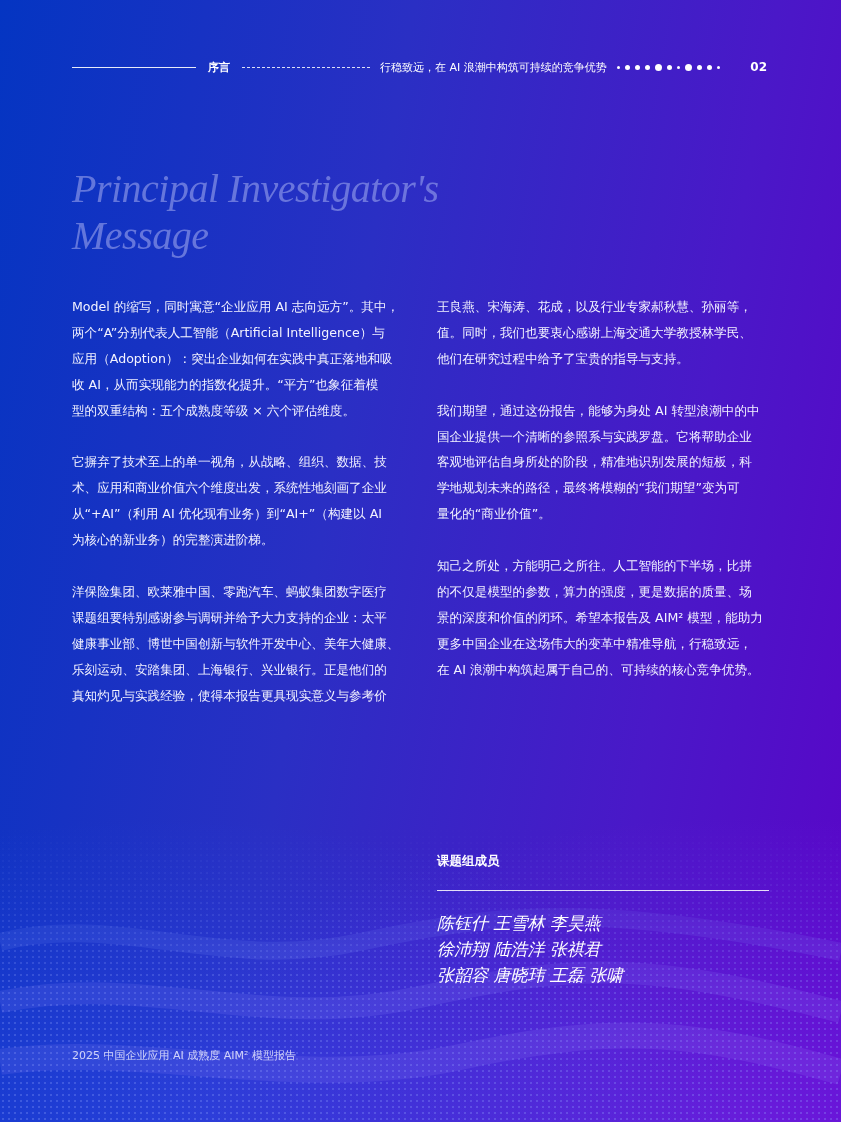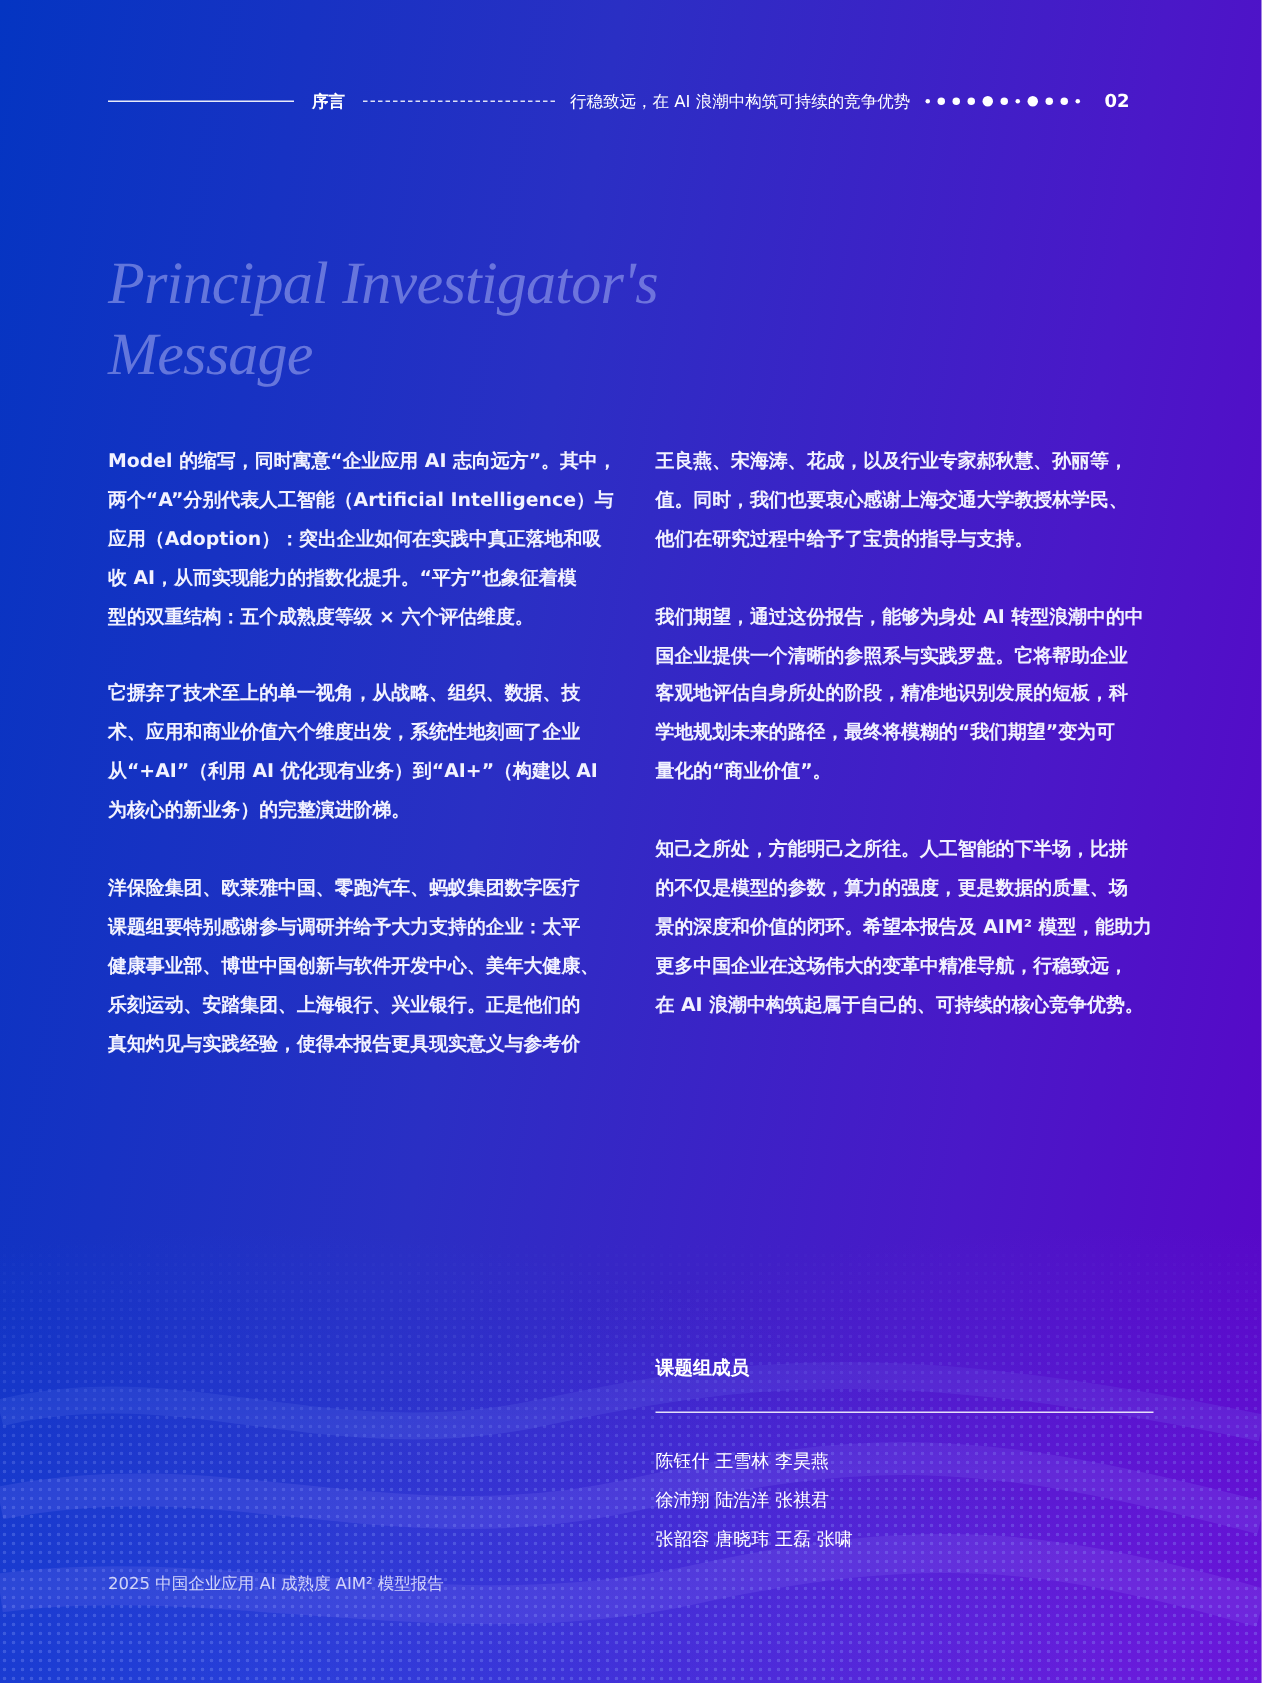--- a/index.html
+++ b/index.html
@@ -21,21 +21,21 @@
     position:absolute; left:0; right:0; bottom:0; height:300px;
     background-image: radial-gradient(rgba(150,170,255,0.28) 1px, transparent 1.4px);
     background-size:6px 6px;
     -webkit-mask-image: linear-gradient(to bottom, transparent 0%, rgba(0,0,0,0.9) 55%, rgba(0,0,0,1) 100%);
     mask-image: linear-gradient(to bottom, transparent 0%, rgba(0,0,0,0.9) 55%, rgba(0,0,0,1) 100%);
     pointer-events:none;
   }
   .dots svg { position:absolute; left:0; top:0; width:100%; height:100%; }
 
   
-  .header { position:absolute; top:58px; left:72px; right:88px; height:18px; display:flex; align-items:center; font-size:11px; }
+  .header { position:absolute; top:58px; left:72px; right:74px; height:18px; display:flex; align-items:center; font-size:11px; }
   .hline { width:124px; height:1px; background:#fff; opacity:0.9; }
   .section-label { margin-left:12px; font-weight:bold; }
   .dash { margin-left:12px; width:128px; height:0; border-top:1.2px dashed rgba(255,255,255,0.85); }
   .subtitle { margin-left:10px; }
   .dotrow { margin-left:10px; display:flex; align-items:center; gap:5px; }
   .dotrow span { display:block; border-radius:50%; background:#fff; }
   .d-s { width:3px; height:3px; }
   .d-m { width:5px; height:5px; }
   .d-l { width:7px; height:7px; }
   .pagenum { margin-left:auto; font-weight:bold; font-size:12px; }
@@ -46,27 +46,27 @@
     font-family:Liberation Serif, serif; font-style:italic; font-weight:300;
     font-size:40px; line-height:47px; color:rgba(150,160,235,0.62); letter-spacing:-0.5px;
   }
   .title span { display:block; }
 
   
   .col { position:absolute; top:294px; width:335px; font-size:12.6px; line-height:25.9px; color:#f2f2ff; }
   .col-left { left:72px; }
   .col-right { left:437px; }
   .para { margin:0 0 25.9px 0; text-align:justify; }
-  .para .ln { display:block; white-space:nowrap;font-weight:bold; }
+  .para .ln { display:block; white-space:nowrap; }
 
   
-  .team { position:absolute; left:437px; top:904px; width:332px; }
+  .team { position:absolute; left:437px; top:853px; width:332px; }
   .team-title { font-size:12.5px; font-weight:bold; }
   .team-rule { margin-top:20px; height:1px; background:rgba(255,255,255,0.85); }
-  .team-row { font-size:12px; line-height:26px; }
+  .team-row { font-size:17px; line-height:26px;font-style:italic; }
   .team-rows { margin-top:19px; }
 
   .footer { position:absolute; left:72px; top:1048px; font-size:11px; color:rgba(235,235,255,0.85); }
 </style>
 </head>
 <body>
 
 <div class="bg-bottom"></div>
 <div class="dots">
   <svg viewBox="0 0 841 300" preserveAspectRatio="none">

